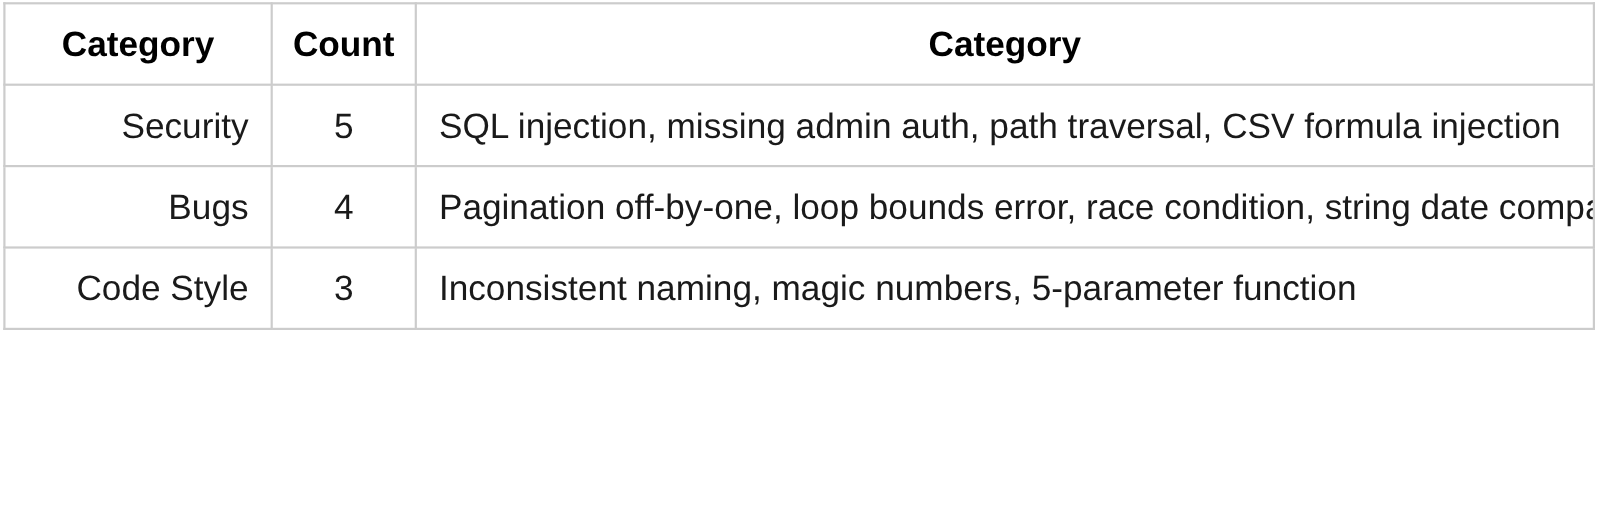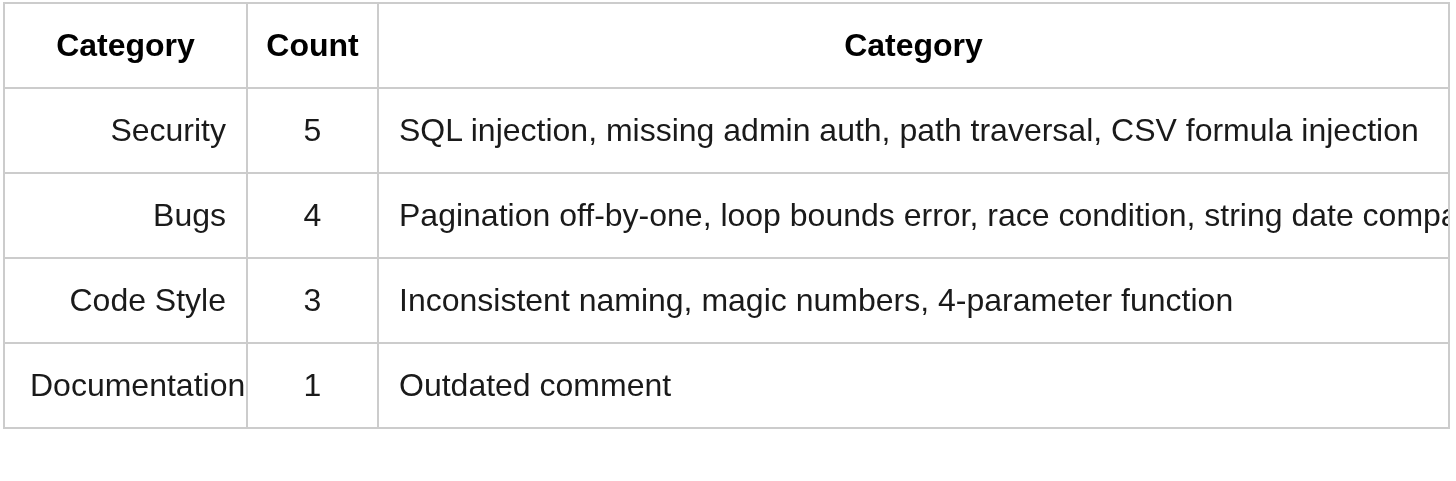--- a/index.html
+++ b/index.html
@@ -20,21 +20,21 @@
     table-layout: fixed;
     width: 1447px;
     background: #ffffff;
   }
   .review-table col.col-category { width: 243px; }
   .review-table col.col-count    { width: 131px; }
   .review-table col.col-examples { width: auto;  }
   .review-table th,
   .review-table td {
     border: 2px solid #cccccc;
-    height: 85px;
+    height: 74px;
     vertical-align: middle;
     font-size: 32px;
     line-height: 1.2;
     color: #1a1a1a;
     padding: 0 20px;
     white-space: nowrap;
     overflow: hidden;
   }
   .review-table th {
     font-weight: 700;
@@ -77,22 +77,17 @@
         <td class="cell-examples">SQL injection, missing admin auth, path traversal, CSV formula injection</td>
       </tr>
       <tr>
         <td class="cell-category">Bugs</td>
         <td class="cell-count">4</td>
         <td class="cell-examples">Pagination off-by-one, loop bounds error, race condition, string date comparison</td>
       </tr>
       <tr>
         <td class="cell-category">Code Style</td>
         <td class="cell-count">3</td>
-        <td class="cell-examples">Inconsistent naming, magic numbers, 4-parameter function</td>
-      </tr>
-      <tr>
-        <td class="cell-category">Documentation</td>
-        <td class="cell-count">1</td>
-        <td class="cell-examples">Outdated comment</td>
+        <td class="cell-examples">Inconsistent naming, magic numbers, 5-parameter function</td>
       </tr>
     </tbody>
   </table>
 </div>
 
 </body></html>

